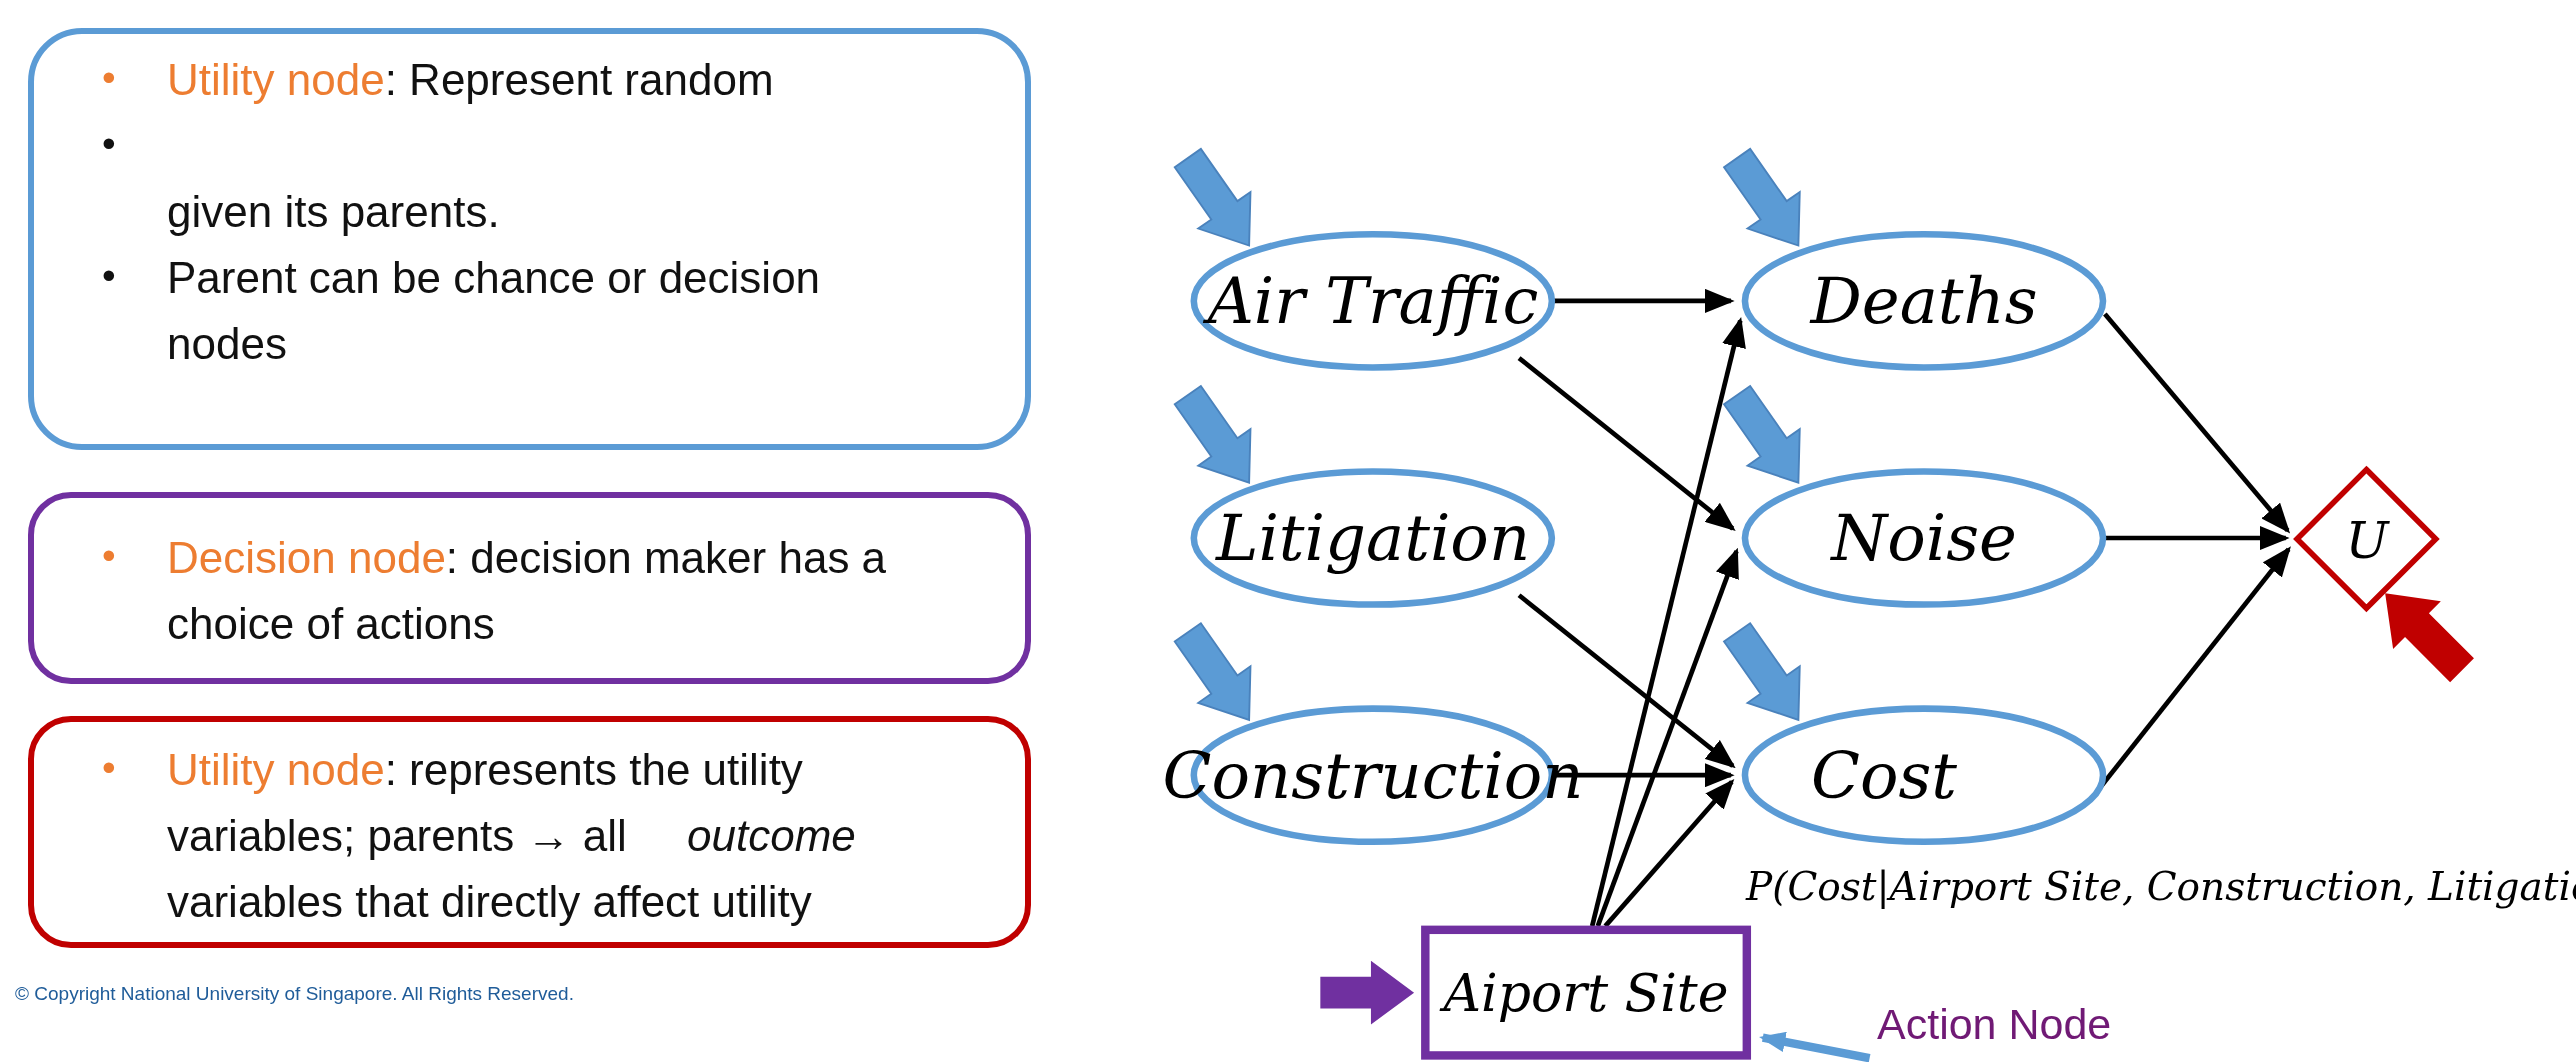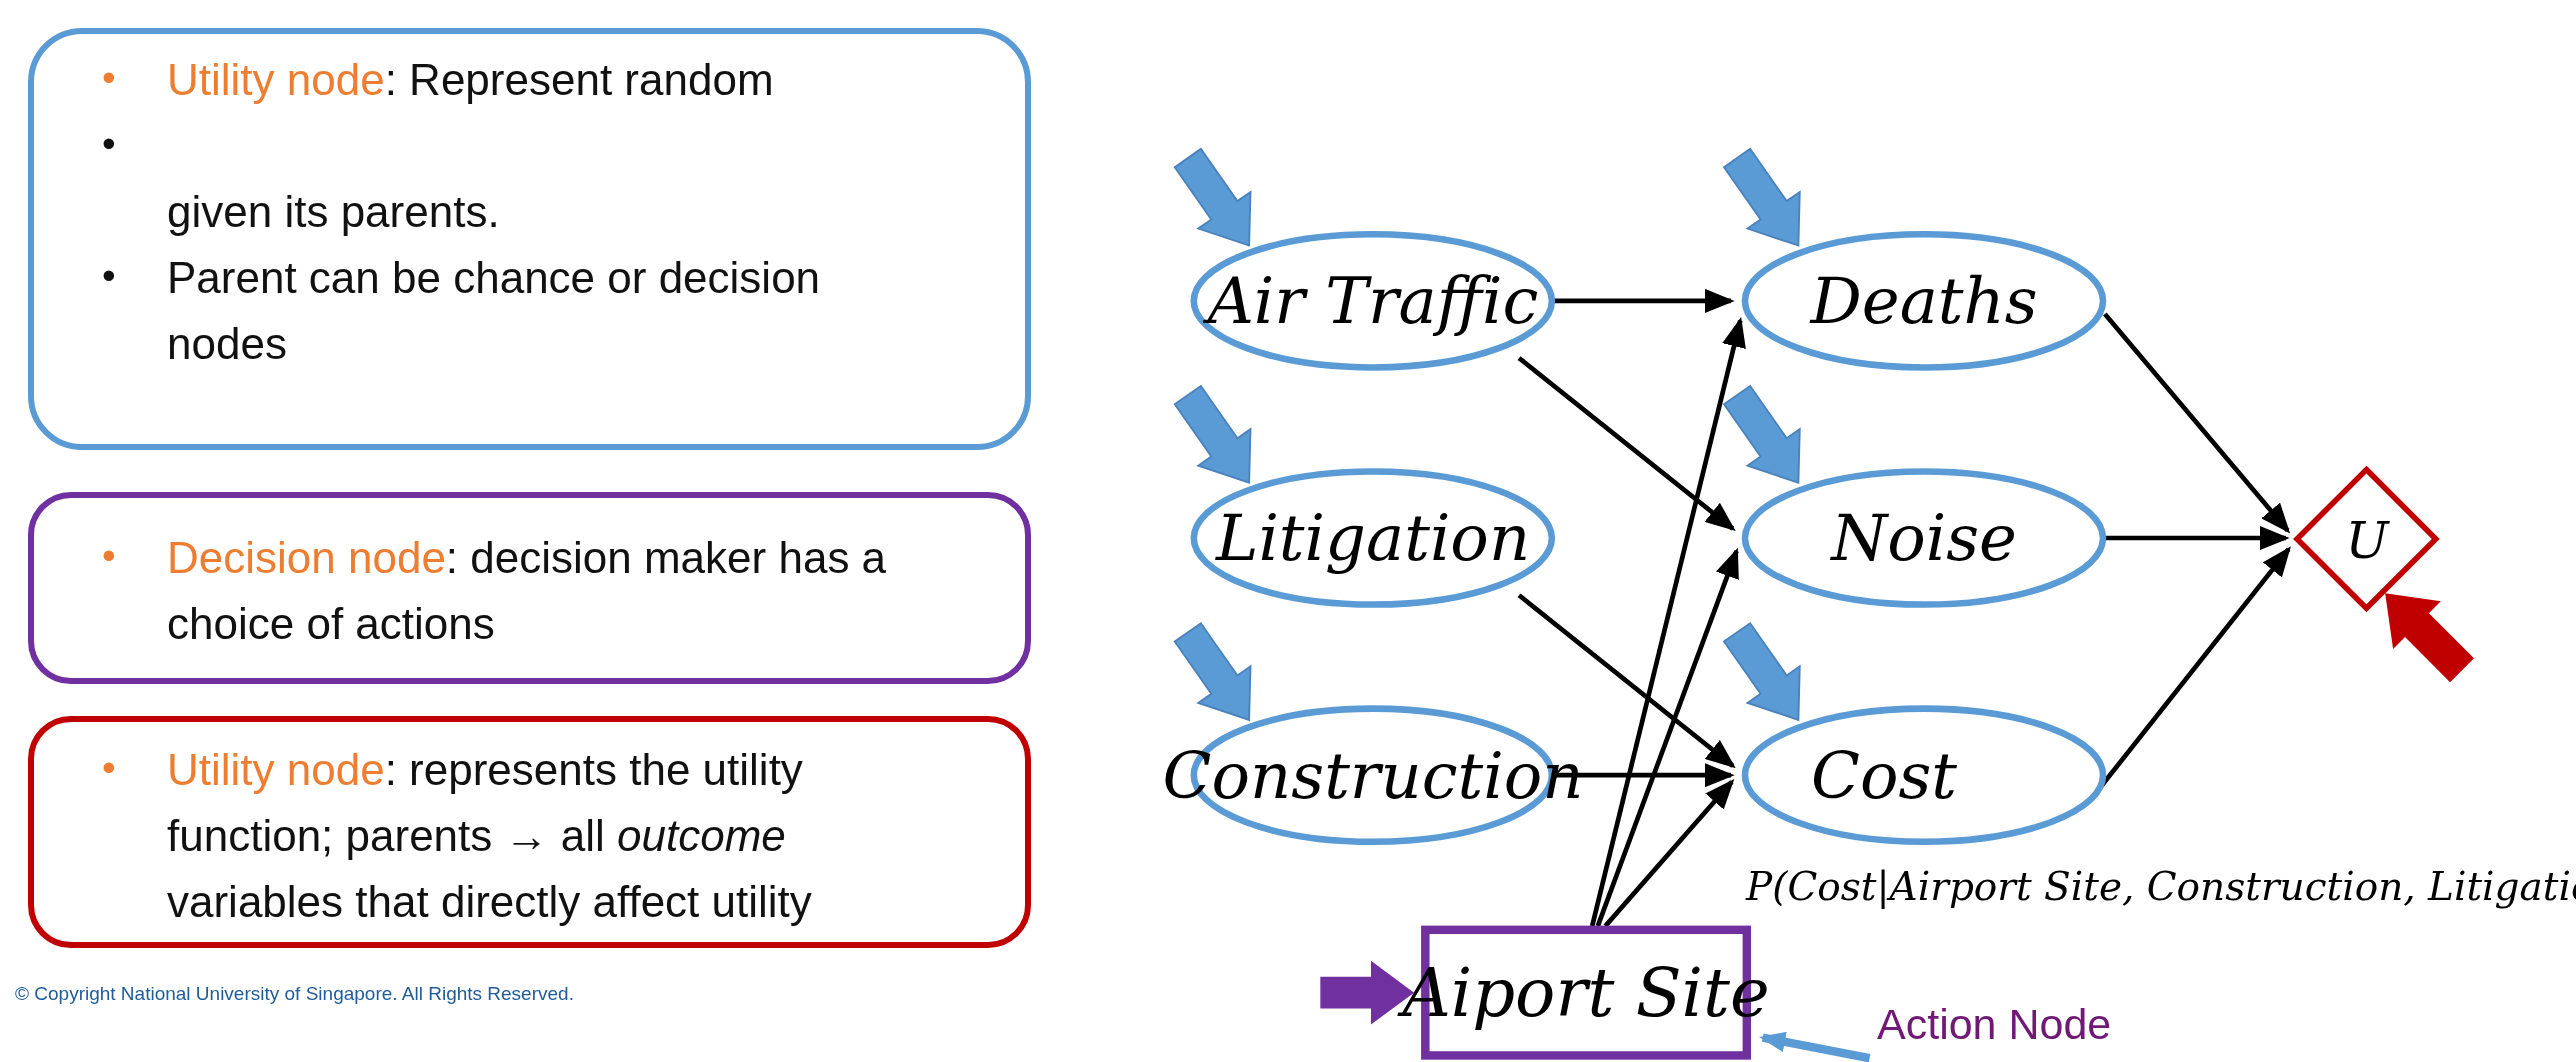--- a/index.html
+++ b/index.html
@@ -11,30 +11,30 @@
            background:#fff;border-style:solid;border-width:6.6px;}
   #box-chance  {top:28px;height:422px;border-color:#5B9BD5;border-radius:54px;padding-top:13px;}
   #box-decision{top:492px;height:192px;border-color:#7030A0;border-radius:43px;padding-top:27px;}
   #box-utility {top:716px;height:232px;border-color:#C00000;border-radius:43px;padding-top:15px;}
 
   .row{position:relative;height:66px;line-height:66px;font-size:44px;
        padding-left:133px;white-space:nowrap;}
   .row .bullet{position:absolute;left:68px;top:-1.9px;font-size:39px;}
   .orange{color:#ED7D31;}
   .blackb{color:#111;}
-  .em{font-style:italic;}
+  .em{font-style:italic;margin-left:48px;}
 
   #copyright{position:absolute;left:15px;top:983px;font-size:19px;color:#1F5C99;}
 
   
   .nodelabel{position:absolute;transform:translate(-50%,-50%);
              font-family:"DejaVu Serif",serif;font-style:italic;font-size:64px;
              white-space:nowrap;color:#000;text-align:center;}
   #label-utility{font-size:51px;}
-  #label-airport{font-size:67px;font-style:italic;}
+  #label-airport{font-size:52px;font-style:italic;}
   #formula{position:absolute;left:1746px;top:864px;font-family:"DejaVu Serif",serif;
            font-style:italic;font-size:39px;white-space:nowrap;color:#000;}
   #action-label{position:absolute;left:1877px;top:1000px;font-size:43px;color:#701a75;white-space:nowrap;}
 
   svg{position:absolute;left:0;top:0;}
 </style>
 </head>
 <body>
 
 <svg width="2576" height="1062" viewBox="0 0 2747 1133">
@@ -118,21 +118,21 @@
     <span class="blackb">choice of actions</span>
   </div>
 </div>
 
 <div class="callout" id="box-utility">
   <div class="row">
     <span class="bullet orange">•</span>
     <span class="orange">Utility node</span><span class="blackb">: represents the utility</span>
   </div>
   <div class="row">
-    <span class="blackb">function; parents → all </span><span class="blackb em">outcome</span>
+    <span class="blackb">variables; parents → all </span><span class="blackb em">outcome</span>
   </div>
   <div class="row">
     <span class="blackb">variables that directly affect utility</span>
   </div>
 </div>
 
 <div id="copyright">© Copyright National University of Singapore. All Rights Reserved.</div>
 
 <div class="nodelabel" style="left:1373px;top:301px;">Air Traffic</div>
 <div class="nodelabel" style="left:1373px;top:538px;">Litigation</div>

